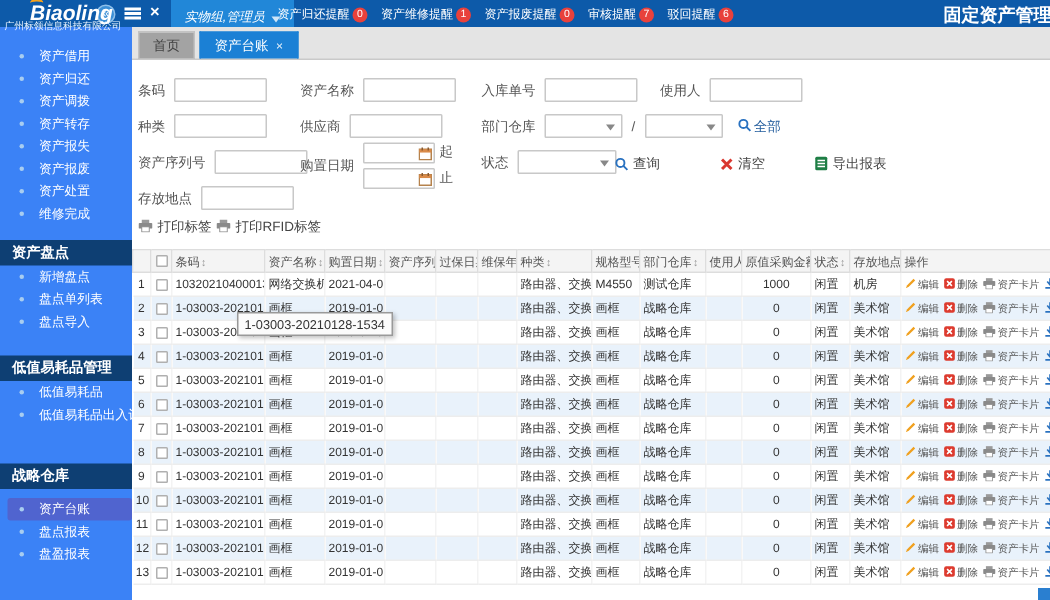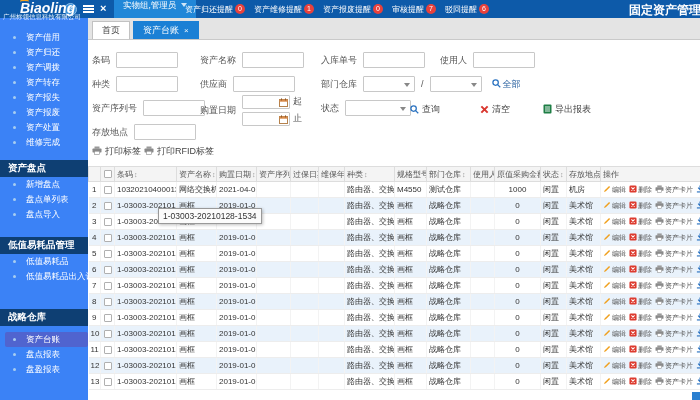--- a/index.html
+++ b/index.html
@@ -10,42 +10,42 @@
   
   .topbar { position:absolute; left:0; top:0; width:700px; height:18px; background:#0d5aa9; z-index:6; }
   .logo { position:absolute; left:20px; top:0px; color:#fff; font-style:italic; font-weight:bold; font-size:14px; letter-spacing:0; z-index:8; }
   .logo::before { content:""; position:absolute; left:0px; top:-1px; width:9px; height:4px; border-top:2px solid #f7a21b; border-radius:50%; }
   .company { position:absolute; left:3px; top:13px; width:86px; font-size:6.5px; color:#eaf4ff; white-space:nowrap; z-index:8; }
   .tb-ico { position:absolute; top:3px; color:#fff; cursor:pointer; }
   .circle-btn { left:64px; width:13px; height:13px; border-radius:50%; background:#3b8fd6; border:1px solid #8fc0ea; font-size:8px; line-height:10px; text-align:center; }
   .burger { left:83px; top:5px; width:11px; height:8px; border-top:2px solid #fff; border-bottom:2px solid #fff; }
   .burger::after { content:""; position:absolute; left:0; top:1px; width:11px; height:2px; background:#fff; }
   .close-top { left:100px; top:2px; font-size:11px; font-weight:bold; }
-  .user-tab { position:absolute; left:114px; top:0; height:18px; background:#2187d8; color:#fff; font-size:8.5px; padding:0 9px; display:flex; align-items:flex-start; gap:5px; cursor:pointer; }
+  .user-tab { position:absolute; left:114px; top:0; height:18px; background:#2187d8; color:#fff; font-size:8.5px; padding:0 9px; display:flex; align-items:flex-end; gap:5px; cursor:pointer;font-style:italic; }
   .user-caret { width:0; height:0; border:3px solid transparent; border-top:4px solid #cfe6f8; margin-top:3px; }
   .reminders { position:absolute; left:176px; top:0; height:18px; display:flex; align-items:center; }
-  .reminder { display:flex; align-items:flex-start; gap:2px; color:#fff; font-size:8px; margin-left:9px; cursor:pointer; }
+  .reminder { display:flex; align-items:flex-end; gap:2px; color:#fff; font-size:8px; margin-left:9px; cursor:pointer; }
   .badge { min-width:10px; height:10px; border-radius:5px; background:#e8413c; color:#fff; font-size:7px; line-height:10px; text-align:center; padding:0 2px; }
   .app-title { position:absolute; left:629px; top:2px; width:71px; overflow:hidden; white-space:nowrap; color:#fff; font-weight:bold; font-size:12px; }
 
   
   .sidebar { position:absolute; left:0; top:18px; width:88px; height:382px; background:#3b82f6; z-index:5; overflow:hidden; }
   .side-pad { height:12px; }
   .side-item { height:15px; display:flex; align-items:center; color:#fff; font-size:8.5px; padding-left:26px; position:relative; cursor:pointer; white-space:nowrap; }
   .side-item::before { content:""; position:absolute; left:13px; top:6px; width:3px; height:3px; border-radius:50%; background:#a8cdf0; }
   .side-item.selected { background:#5064cf; margin-left:5px; padding-left:21px; border-radius:2px; margin-top:6px; }
   .side-item.selected::before { left:8px; }
   .side-header { height:17px; background:#0e3f73; color:#fff; font-weight:bold; font-size:9.5px; display:flex; align-items:center; padding-left:8px; margin-top:10px; }
   .side-header.hdr-2 { margin-top:15px; }
   .side-header.hdr-3 { margin-top:25px; }
 
   
   .main { position:absolute; left:88px; top:18px; width:612px; height:382px; background:#fff; }
   .tabstrip { position:absolute; left:0; top:0; width:612px; height:22px; background:#e4e4e4; border-bottom:1px solid #c9c9c9; display:flex; align-items:flex-end; padding-left:4px; gap:3px; }
-  .ctab { height:18px; font-size:9px; padding:0 9px; display:flex; align-items:center; gap:5px; border:1px solid #c2c2c2; border-bottom:none; background:#ffffff; color:#444; cursor:pointer; }
+  .ctab { height:18px; font-size:9px; padding:0 9px; display:flex; align-items:center; gap:5px; border:1px solid #c2c2c2; border-bottom:none; background:#a3a3a3; color:#444; cursor:pointer; }
   .ctab.active { background:#1b80d5; color:#fff; border-color:#1b80d5; }
   .ctab .tx { font-size:8px; opacity:.9; }
   .content { position:absolute; left:0; top:22px; width:612px; height:360px; background:#fff; overflow:hidden; }
 
   
   .fg { position:absolute; height:16px; display:flex; align-items:center; gap:6px; font-size:9px; color:#555; white-space:nowrap; }
   .tin { width:62px; height:16px; border:1px solid #c8c8c8; border-radius:1px; font-size:9px; padding:0 2px; font-family:inherit; background:#fff; }
   .din { width:48px; height:14px; border:1px solid #c8c8c8; border-radius:1px; font-size:9px; padding:0 12px 0 2px; font-family:inherit; }
   .selbox { position:relative; width:52px; height:16px; border:1px solid #c8c8c8; background:#fff; border-radius:1px; cursor:pointer; }
   .selbox::after { content:""; position:absolute; right:4px; top:6px; border:3px solid transparent; border-top:4px solid #888; }

